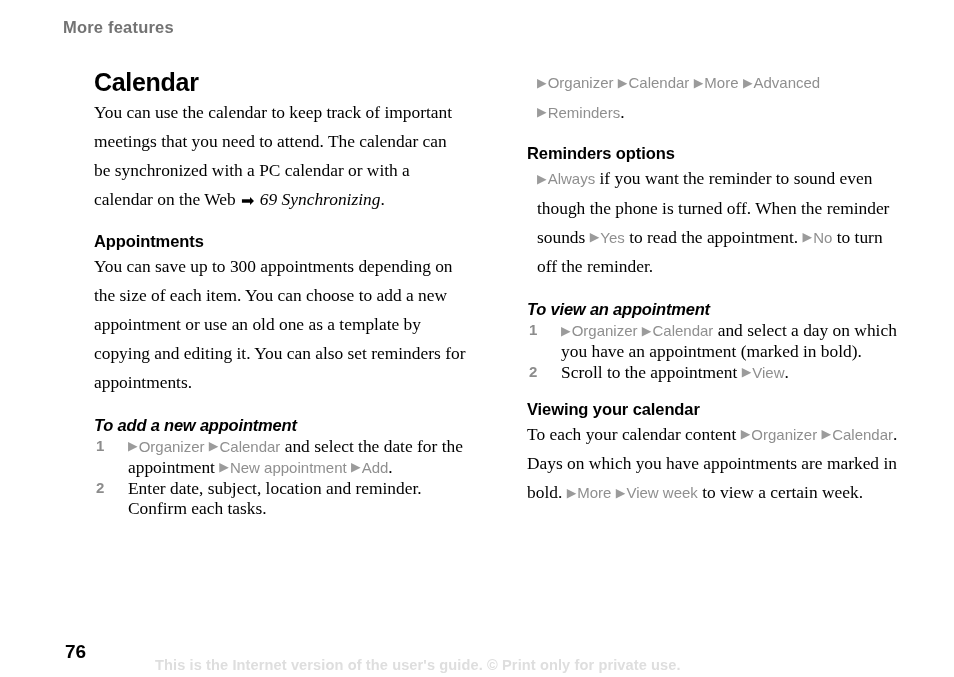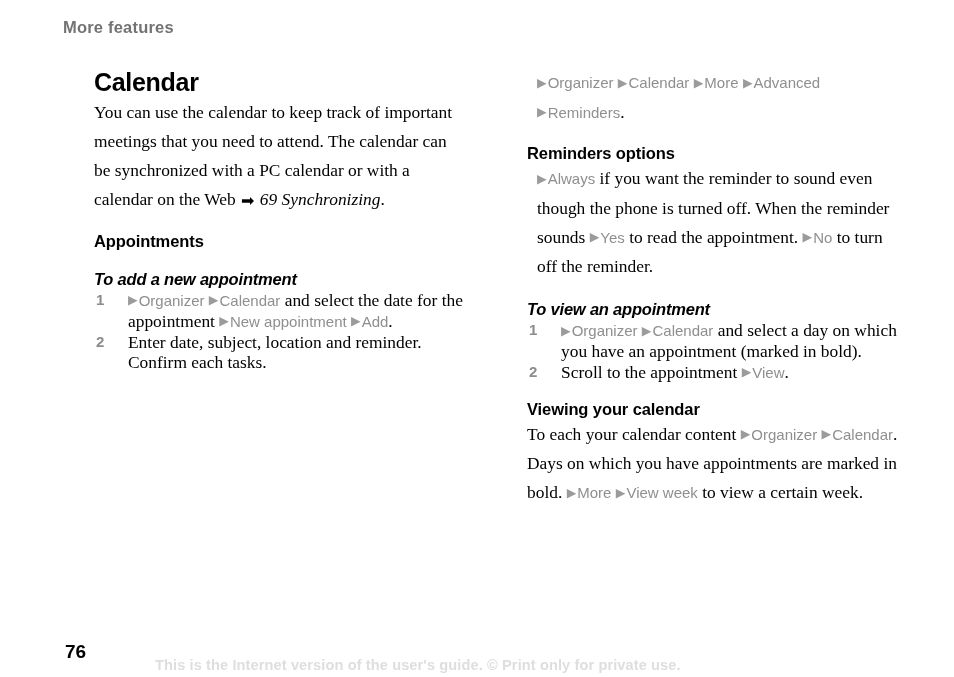--- a/index.html
+++ b/index.html
@@ -186,20 +186,21 @@
 
 <div class="running-head">More features</div>
 
 <div class="col col-left">
 
   <h1 class="chapter">Calendar</h1>
 
   <p class="body"><span>You can use the calendar to keep track of important meetings that you need to attend. The calendar can be synchronized with a PC calendar or with a calendar on the Web</span> <span class="ref-arrow">➡</span> <span class="ref">69 Synchronizing</span><span>.</span></p>
 
   <h2 class="sub">Appointments</h2>
+  <p class="body">You can save up to 300 appointments depending on the size of each item. You can choose to add a new appointment or use an old one as a template by copying and editing it. You can also set reminders for appointments.</p>
 
   <h3 class="task">To add a new appointment</h3>
   <ol class="steps">
     <li>
       <span class="num">1</span>
       <span class="arr">▶</span><span class="mnu">Organizer</span>
       <span class="arr">▶</span><span class="mnu">Calendar</span>
       <span>and select the date for the appointment</span>
       <span class="arr">▶</span><span class="mnu">New appointment</span>
       <span class="arr">▶</span><span class="mnu">Add</span><span>.</span>

